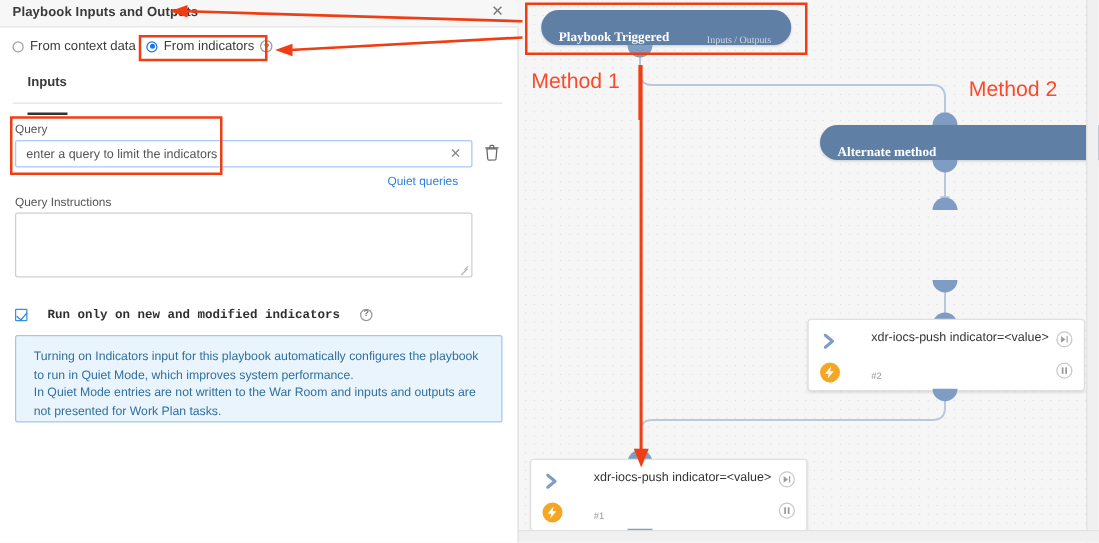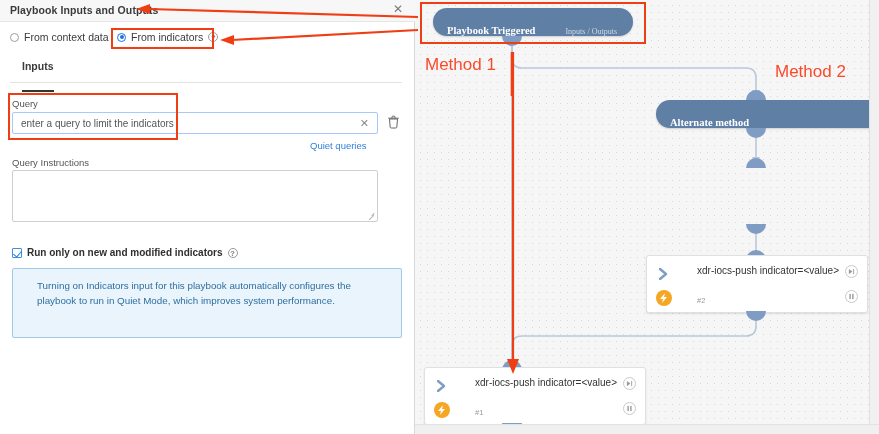--- a/index.html
+++ b/index.html
@@ -81,35 +81,35 @@
   }
   .qi-grip{
     position:absolute;right:2px;bottom:1px;width:8px;height:8px;
   }
   .qi-grip::before,.qi-grip::after{
     content:"";position:absolute;background:#b5b5b5;height:1px;transform:rotate(-45deg);
   }
   .qi-grip::before{width:7px;right:0;bottom:2px;}
   .qi-grip::after{width:4px;right:0;bottom:5px;}
 
-  .chk-row{position:absolute;left:12px;top:247px;display:flex;align-items:flex-end;gap:5px;cursor:pointer;}
+  .chk-row{position:absolute;left:12px;top:247px;display:flex;align-items:flex-start;gap:16px;cursor:pointer;font-family:Liberation Mono, monospace;}
   .chk{
     width:10px;height:10px;border:1px solid #3a8ee6;border-radius:1px;background:#fff;
     box-sizing:border-box;position:relative;flex:0 0 auto;
   }
   .chk::after{
     content:"";position:absolute;left:2px;top:0px;width:4px;height:7px;
     border:solid #2a7fd4;border-width:0 1.6px 1.6px 0;transform:rotate(40deg);
   }
   .chk-label{font-size:10px;color:#2f2f2f;font-weight:bold;}
 
   .infobox{
     position:absolute;left:12px;top:268px;width:390px;height:70px;
     border:1px solid #9ec9ea;border-radius:2px;background:#e9f4fc;box-sizing:border-box;
-    padding:10px 24px;
+    padding:10px 14px;
   }
   .infobox p{margin:0;font-size:9.8px;line-height:14.5px;color:#2f6f9f;}
 
   
   #canvas{
     position:absolute;left:415px;top:0;width:464px;height:434px;
     background-color:#f6f6f6;
     background-image:radial-gradient(#d7d7d7 0.7px, transparent 0.7px);
     background-size:7px 7px;background-position:2px 2px;
     overflow:hidden;
@@ -211,20 +211,21 @@
     </div>
 
     <div class="chk-row">
       <span class="chk"></span>
       <span class="chk-label">Run only on new and modified indicators</span>
       <span class="q-icon">?</span>
     </div>
 
     <div class="infobox">
       <p>Turning on Indicators input for this playbook automatically configures the playbook to run in Quiet Mode, which improves system performance.</p>
+      <p>In Quiet Mode entries are not written to the War Room and inputs and outputs are not presented for Work Plan tasks.</p>
     </div>
   </div>
 
   <div id="canvas">
 
     <svg class="edges" viewBox="0 0 464 434">
 
       <path d="M97 41 L97 368" stroke="#b9c9dd" stroke-width="1.6" fill="none"></path>
 
       <path d="M97 41 L97 58 Q97 68 107 68 L331 68 Q341 68 341 78 L341 94" stroke="#b9c9dd" stroke-width="1.6" fill="none"></path>

